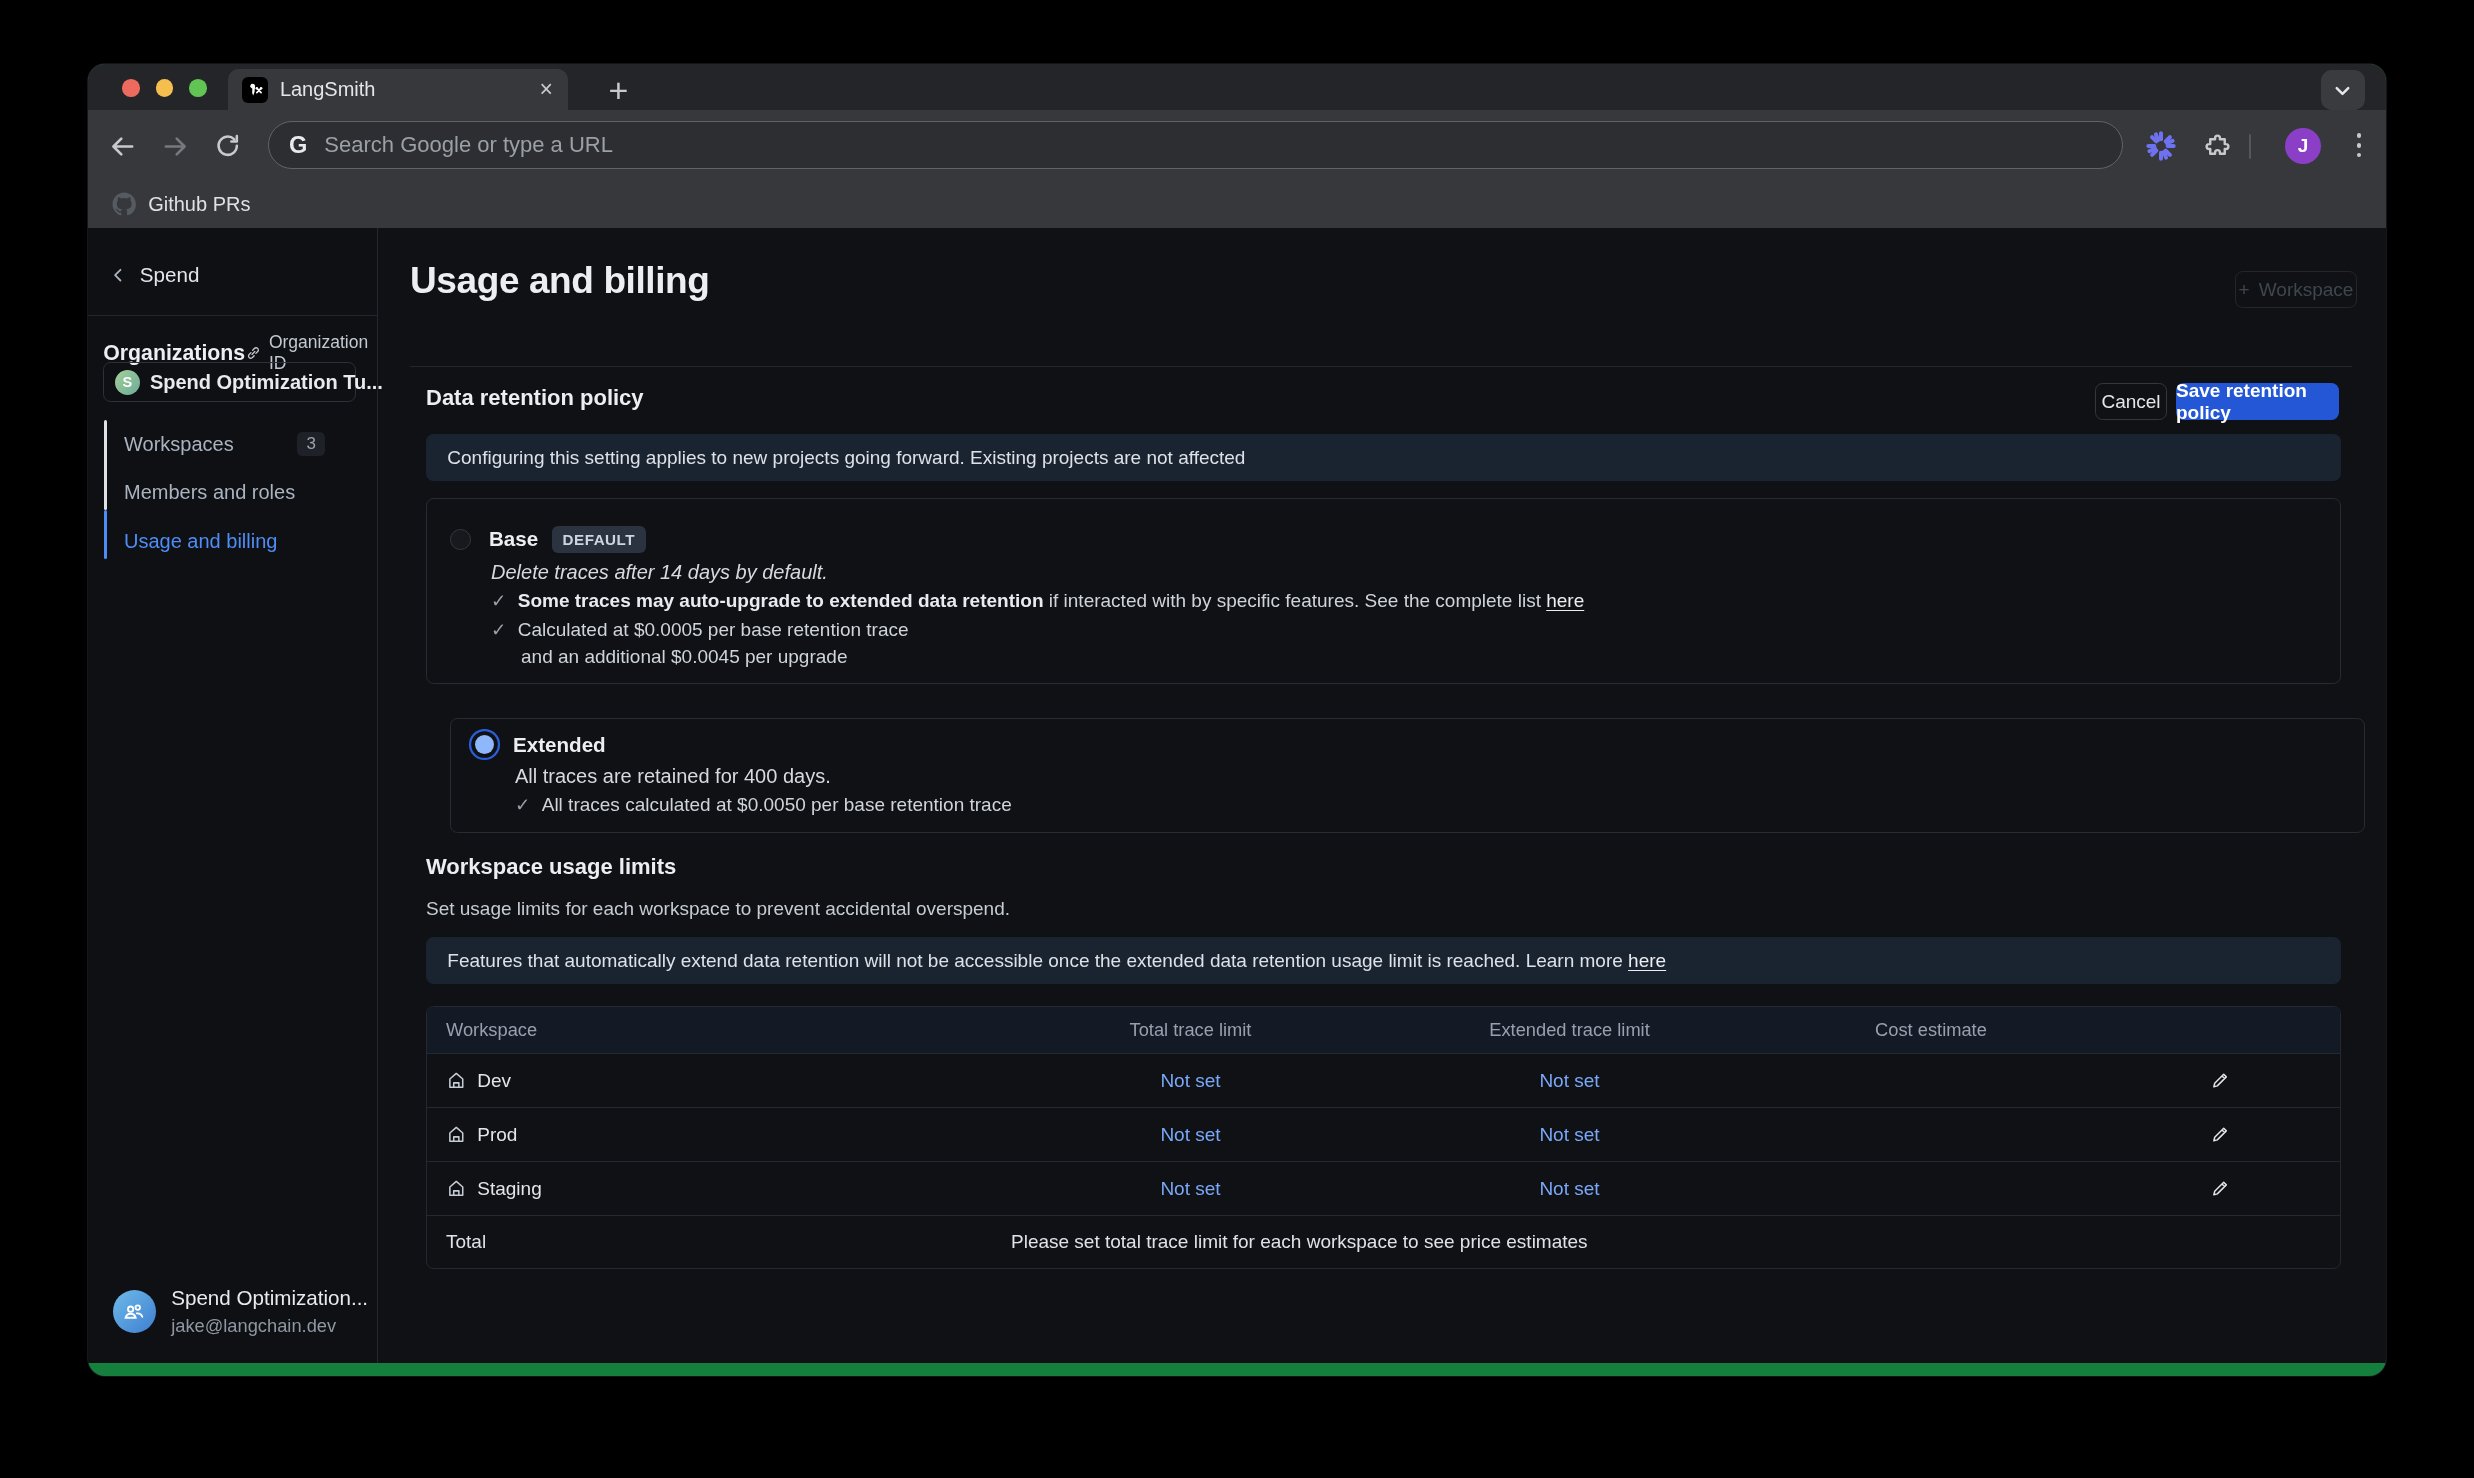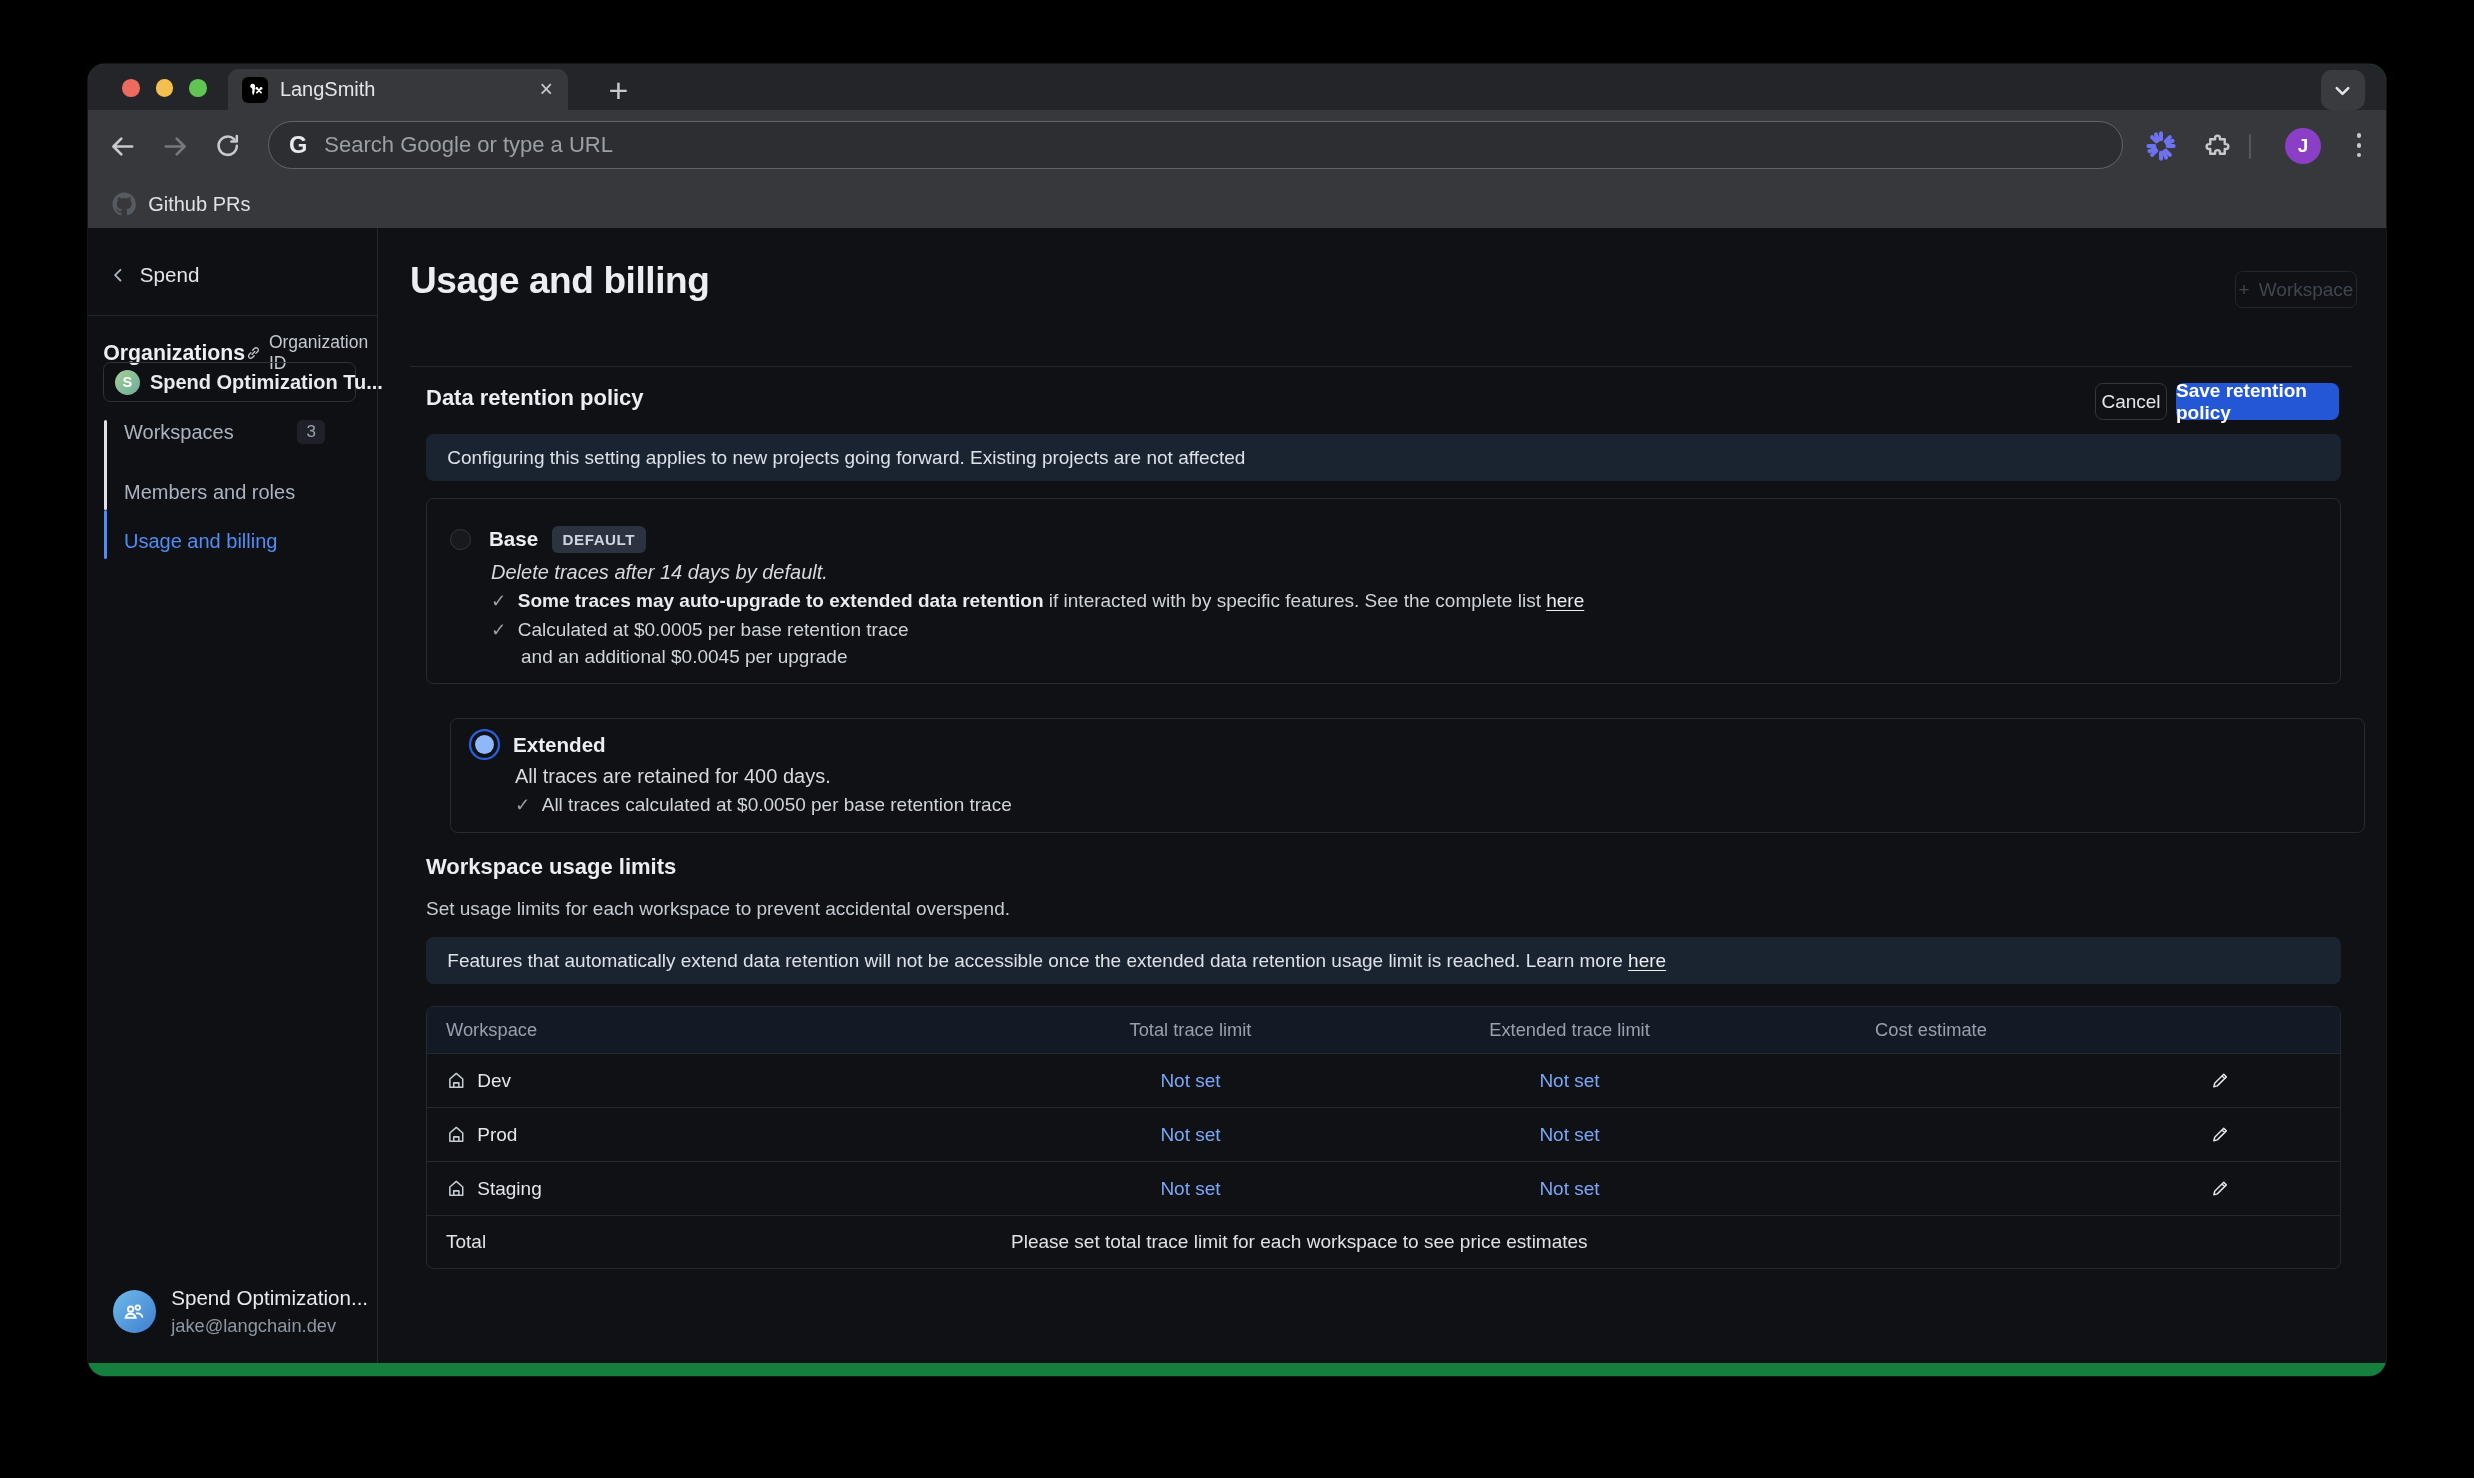--- a/index.html
+++ b/index.html
@@ -271,21 +271,21 @@
         <span class="org-avatar">S</span>
         <span class="org-name">Spend Optimization Tu...</span>
         <svg width="18.3" height="18.3" viewBox="0 0 24 24">
           <path d="M6 9.5l6 6 6-6" stroke="#aab3c0" stroke-width="2.2" fill="none" stroke-linecap="round" stroke-linejoin="round"></path>
         </svg>
       </div>
 
       <div class="rail-gray"></div>
       <div class="rail-blue"></div>
 
-      <div class="nav-item" style="top:180px;">
+      <div class="nav-item" style="top:192px;">
         <span>Workspaces</span>
         <span class="count-badge">3</span>
       </div>
       <div class="nav-item" style="top:240px;text-align:center;">
         <span>Members and roles</span>
       </div>
       <div class="nav-item active" style="top:289px;">
         <span>Usage and billing</span>
       </div>
 

